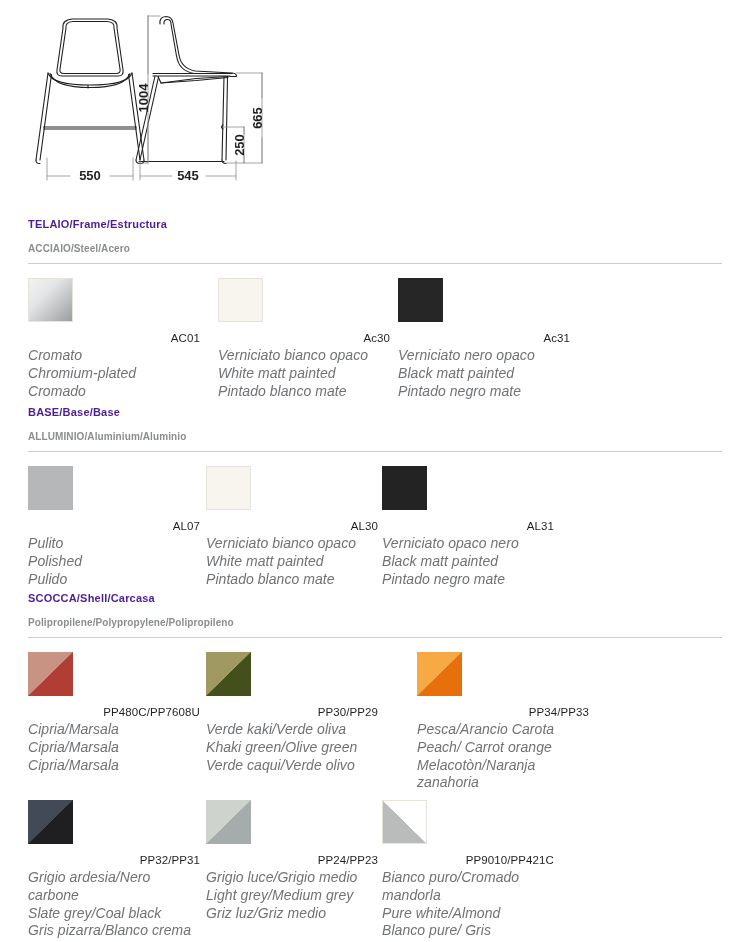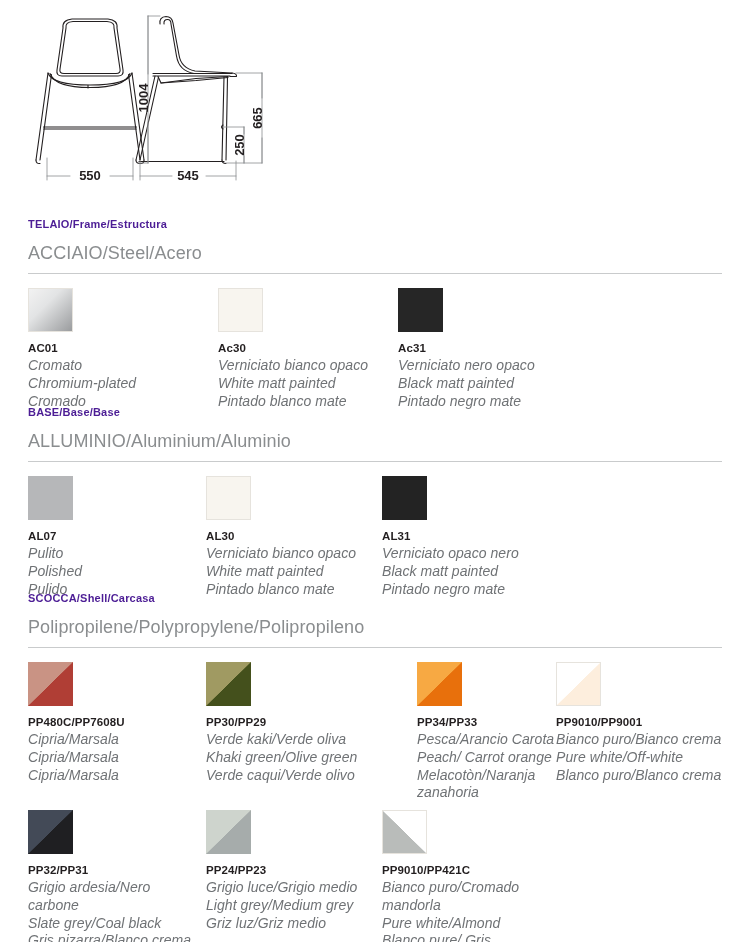--- a/index.html
+++ b/index.html
@@ -9,33 +9,34 @@
     color:#2b2b2b;-webkit-font-smoothing:antialiased;
     position:relative;overflow:hidden;
   }
   .drawings{position:absolute;left:0;top:0;width:737px;height:200px;}
   .section{position:absolute;left:28px;width:694px;}
   .sec-title{
     font-size:11px;font-weight:bold;color:#4c1d95;letter-spacing:.2px;
     margin:0 0 13px 0;
   }
   .sec-sub{
-    font-size:18px;color:#8a8d8f;letter-spacing:.1px;margin:0 0 9px 0;
-    font-weight:400;
+    font-size:10px;color:#8a8d8f;letter-spacing:.1px;margin:0 0 9px 0;
+    font-weight:700;
   }
   .rule{height:1px;background:#c9cbcc;width:100%;margin:0;}
   .swatch-row{position:relative;width:100%;}
   .sw-item{position:absolute;top:0;width:176px;}
   .chip{
     width:45px;height:44px;box-sizing:border-box;position:relative;overflow:hidden;
   }
   .chip.bordered{border:1px solid #e6e3dd;}
   .code{
-    font-size:11.5px;font-weight:bold;color:#231f20;margin-top:9px;line-height:1.28;
+    font-size:11.5px;font-weight:normal;color:#231f20;margin-top:9px;line-height:1.28;
     letter-spacing:.1px;
+    text-align:right;
   }
   .desc{
     font-size:14px;font-style:italic;color:#6f7275;line-height:1.28;
     letter-spacing:.05px;margin-top:1px;
   }
   .desc div{white-space:normal;}
   svg{display:block;}
 </style>
 </head>
 <body>
@@ -236,29 +237,20 @@
       </div>
       <div class="sw-item" style="left: 354px; width: 172px; margin-left: 35px;">
         <div class="chip" style="background: linear-gradient(to right bottom, rgb(247, 169, 67) 0%, rgb(247, 169, 67) 49.6%, rgb(232, 112, 12) 50.4%, rgb(232, 112, 12) 100%);"></div>
         <div class="code">PP34/PP33</div>
         <div class="desc">
           <div>Pesca/Arancio Carota</div>
           <div>Peach/ Carrot orange</div>
           <div>Melacotòn/Naranja zanahoria</div>
         </div>
       </div>
-      <div class="sw-item" style="left: 528px; width: 190px;">
-        <div class="chip bordered" style="background: linear-gradient(to right bottom, rgb(255, 255, 255) 0%, rgb(255, 255, 255) 49.6%, rgb(253, 238, 221) 50.4%, rgb(253, 238, 221) 100%);"></div>
-        <div class="code">PP9010/PP9001</div>
-        <div class="desc">
-          <div>Bianco puro/Bianco crema</div>
-          <div>Pure white/Off-white</div>
-          <div>Blanco puro/Blanco crema</div>
-        </div>
-      </div>
     </div>
   <div class="swatch-row" id="row-2-1" style="height:120px;margin-top:0px;">
       <div class="sw-item" style="left: 0px; width: 172px;">
         <div class="chip" style="background: linear-gradient(to right bottom, rgb(67, 74, 87) 0%, rgb(67, 74, 87) 49.6%, rgb(31, 31, 34) 50.4%, rgb(31, 31, 34) 100%);"></div>
         <div class="code">PP32/PP31</div>
         <div class="desc">
           <div>Grigio ardesia/Nero carbone</div>
           <div>Slate grey/Coal black</div>
           <div>Gris pizarra/Blanco crema</div>
         </div>

